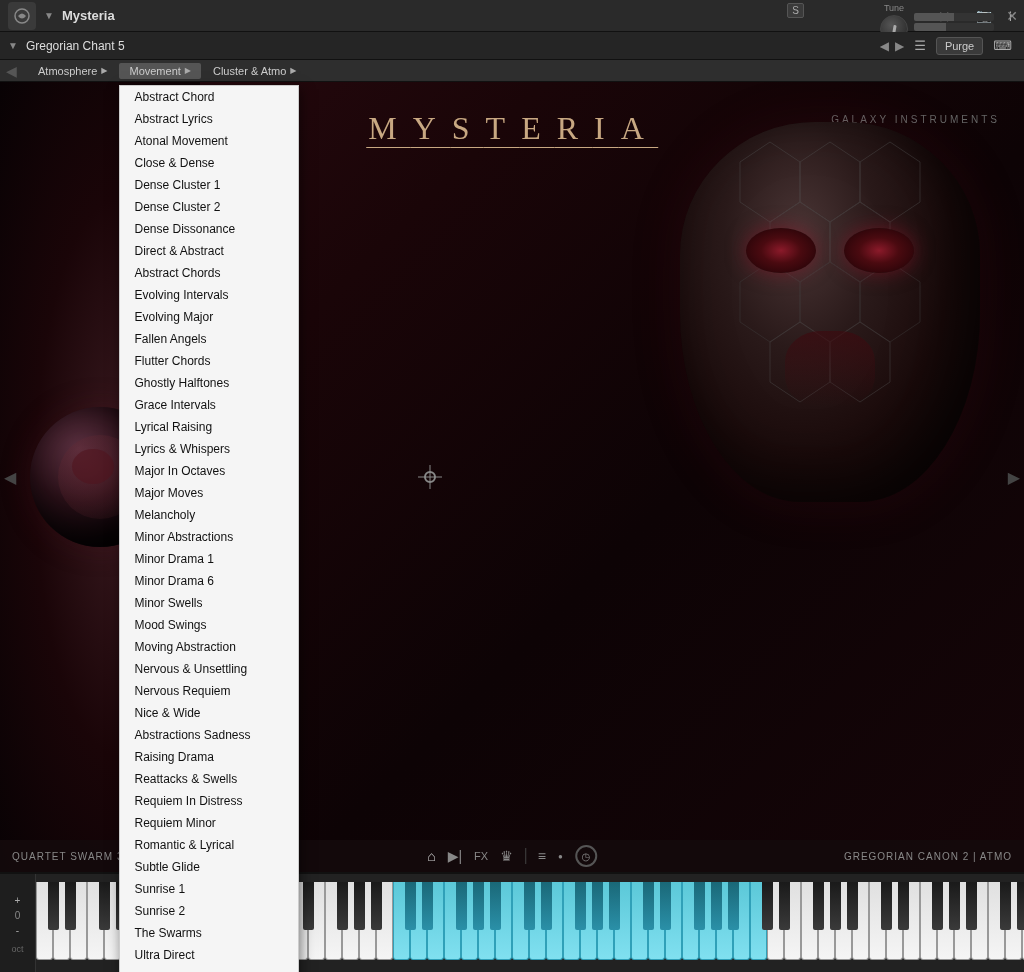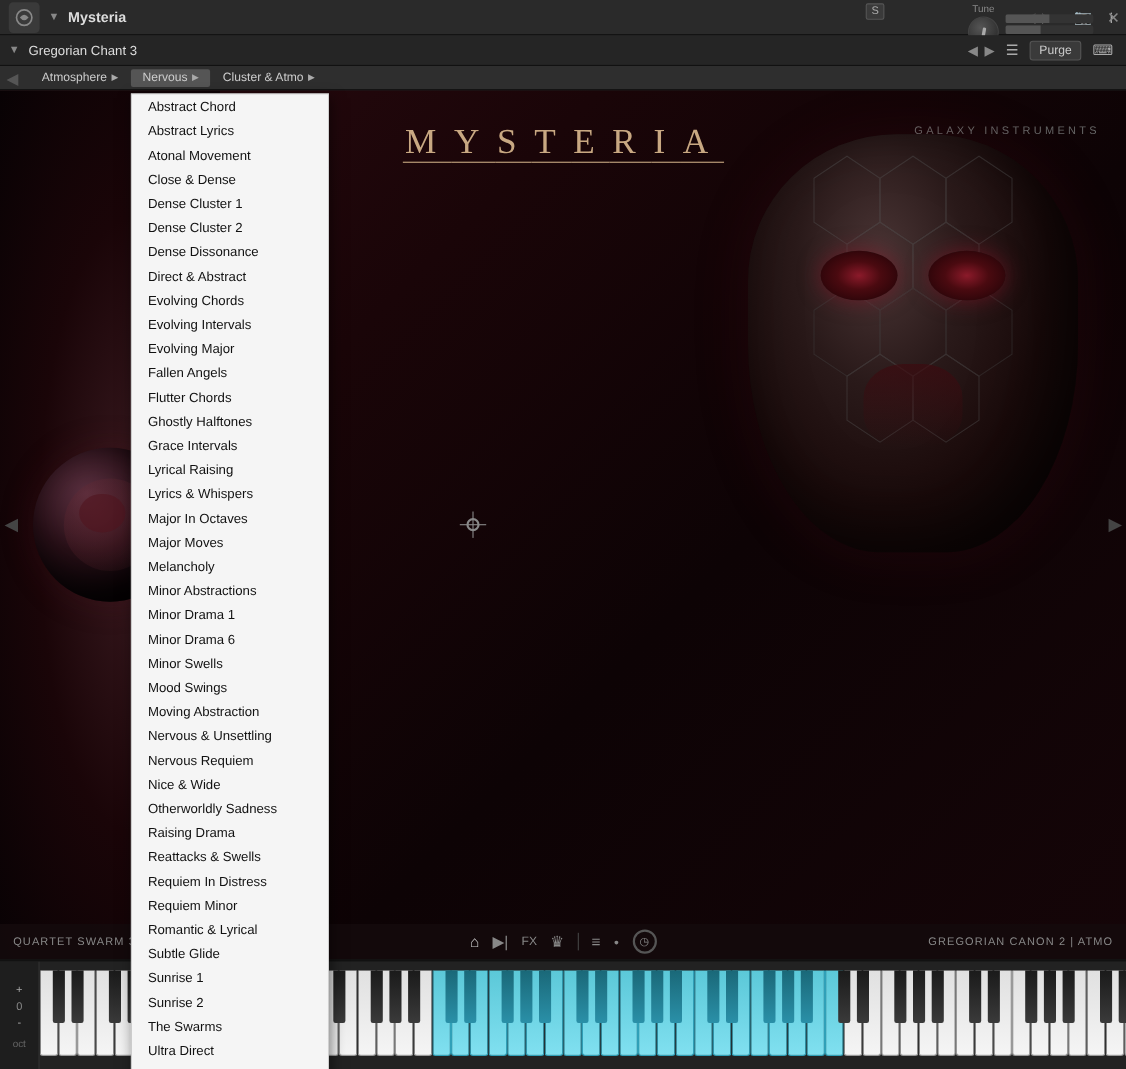--- a/index.html
+++ b/index.html
@@ -498,74 +498,74 @@
         <button style="background:#3a3a3a;color:#aaa;border:1px solid #555;border-radius:2px;padding:0 3px;font-size:9px;">M</button>
         <div style="width:60px; height:6px; background:#333; border-radius:2px;"></div>
       </div>
     </div>
   </div>
   <button style="position:absolute;right:6px;top:8px;background:none;border:none;color:#888;font-size:14px;cursor:pointer;">✕</button>
 </div>
 
 <div class="preset-bar">
   <span style="font-size:10px;color:#888;">▼</span>
-  <span class="preset-title">Gregorian Chant 3</span>
+  <span class="preset-title">Gregorian Chant 5</span>
   <div style="margin-left:auto;display:flex;align-items:center;gap:6px;">
     <span class="nav-arrow">◀</span>
     <span class="nav-arrow">▶</span>
     <button class="icon-btn">☰</button>
     <button class="purge-btn">Purge</button>
     <button class="icon-btn">⌨</button>
   </div>
 </div>
 
 <div class="menu-bar">
   <span class="sidebar-arrow">◀</span>
 
   <div class="menu-item" style="margin-left:20px;">
     <span>Atmosphere</span>
     <span class="menu-arrow">▶</span>
   </div>
 
   <div class="menu-item active cluster-submenu-wrapper">
-    <span>Nervous</span>
+    <span>Movement</span>
     <span class="menu-arrow">▶</span>
 
     <div class="dropdown">
       <div id="cluster-menu-items">
           <div class="dropdown-item">Abstract Chord</div>
           <div class="dropdown-item">Abstract Lyrics</div>
           <div class="dropdown-item">Atonal Movement</div>
           <div class="dropdown-item">Close &amp; Dense</div>
           <div class="dropdown-item">Dense Cluster 1</div>
           <div class="dropdown-item">Dense Cluster 2</div>
           <div class="dropdown-item">Dense Dissonance</div>
           <div class="dropdown-item">Direct &amp; Abstract</div>
-          <div class="dropdown-item">Evolving Chords</div>
+          <div class="dropdown-item">Abstract Chords</div>
           <div class="dropdown-item">Evolving Intervals</div>
           <div class="dropdown-item">Evolving Major</div>
           <div class="dropdown-item">Fallen Angels</div>
           <div class="dropdown-item">Flutter Chords</div>
           <div class="dropdown-item">Ghostly Halftones</div>
           <div class="dropdown-item">Grace Intervals</div>
           <div class="dropdown-item">Lyrical Raising</div>
           <div class="dropdown-item">Lyrics &amp; Whispers</div>
           <div class="dropdown-item">Major In Octaves</div>
           <div class="dropdown-item">Major Moves</div>
           <div class="dropdown-item">Melancholy</div>
           <div class="dropdown-item">Minor Abstractions</div>
           <div class="dropdown-item">Minor Drama 1</div>
           <div class="dropdown-item">Minor Drama 6</div>
           <div class="dropdown-item">Minor Swells</div>
           <div class="dropdown-item">Mood Swings</div>
           <div class="dropdown-item">Moving Abstraction</div>
           <div class="dropdown-item">Nervous &amp; Unsettling</div>
           <div class="dropdown-item">Nervous Requiem</div>
           <div class="dropdown-item">Nice &amp; Wide</div>
-          <div class="dropdown-item">Otherworldly Sadness</div>
+          <div class="dropdown-item">Abstractions Sadness</div>
           <div class="dropdown-item">Raising Drama</div>
           <div class="dropdown-item">Reattacks &amp; Swells</div>
           <div class="dropdown-item">Requiem In Distress</div>
           <div class="dropdown-item">Requiem Minor</div>
           <div class="dropdown-item">Romantic &amp; Lyrical</div>
           <div class="dropdown-item">Subtle Glide</div>
           <div class="dropdown-item">Sunrise 1</div>
           <div class="dropdown-item">Sunrise 2</div>
           <div class="dropdown-item">The Swarms</div>
           <div class="dropdown-item">Ultra Direct</div>

